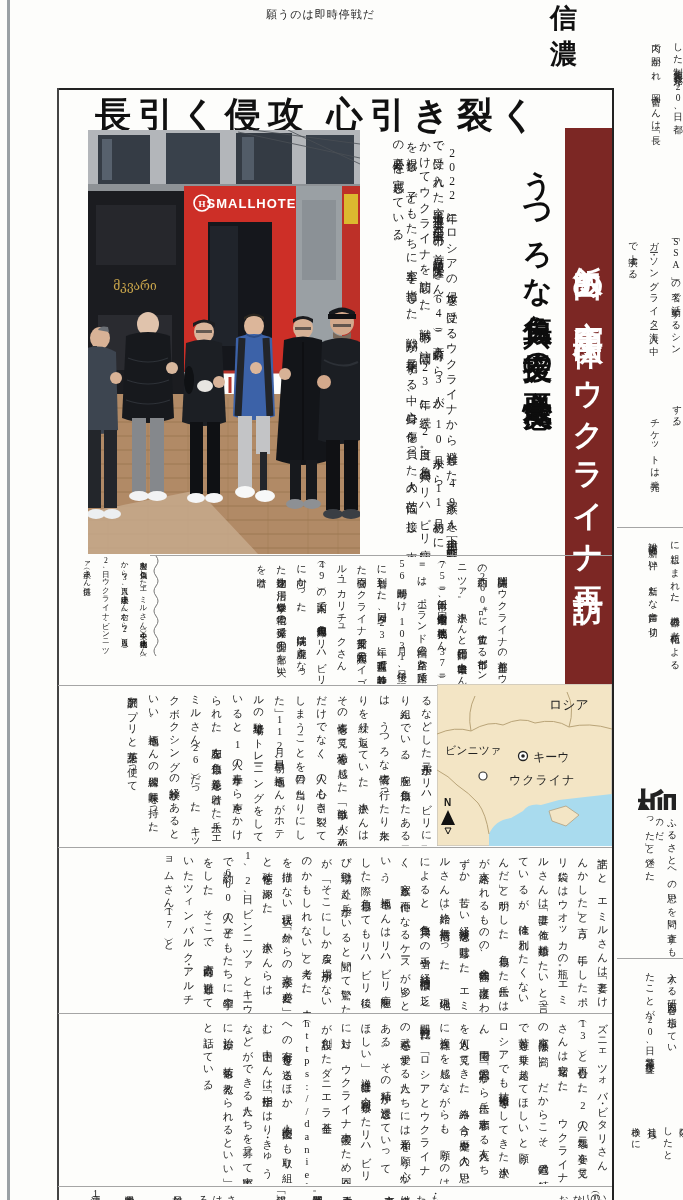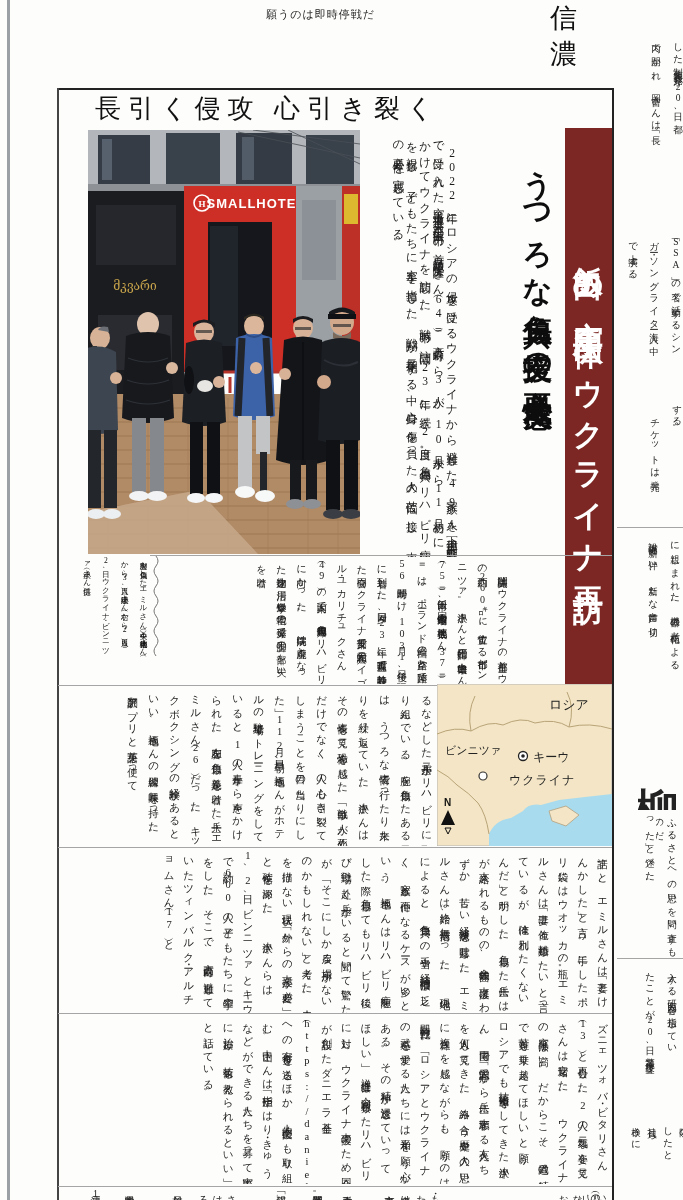--- a/index.html
+++ b/index.html
@@ -2,25 +2,25 @@
 <html><head>
 <meta charset="utf-8">
 <style>
   html,body{margin:0;padding:0;}
   body{background:#ffffff;font-family:"Liberation Serif","DejaVu Serif",serif;color:#1b1b1b;}
   #page{position:relative;width:683px;height:1200px;overflow:hidden;background:#fdfdfb;}
   .abs{position:absolute;}
   .v{writing-mode:vertical-rl;text-orientation:upright;overflow:hidden;}
   .edge-line{left:7px;top:0;width:3px;height:1200px;background:#9aa0a4;}
   .postal{left:266px;top:7px;font-size:11px;letter-spacing:1px;color:#222;font-family:"Liberation Sans","DejaVu Sans",sans-serif;}
-  .masthead{left:550px;top:0px;font-size:27px;font-weight:normal;letter-spacing:36px;color:#111;}
+  .masthead{left:550px;top:0px;font-size:27px;font-weight:bold;letter-spacing:36px;color:#111;}
   .art-border-top{left:57px;top:88px;width:557px;height:2px;background:#222;}
   .art-border-right{left:612px;top:88px;width:2px;height:1112px;background:#222;}
   .art-border-left{left:57px;top:88px;width:2px;height:1112px;background:#444;}
-  .headline{left:95px;top:91px;width:470px;font-size:26px;font-weight:normal;letter-spacing:7px;color:#111;white-space:nowrap;}
+  .headline{left:95px;top:91px;width:470px;font-size:36px;font-weight:bold;letter-spacing:7px;color:#111;white-space:nowrap;}
   .lead{left:364px;top:133px;width:94px;height:424px;font-size:11.5px;letter-spacing:2.2px;line-height:13.4px;}
   .subhead{left:512px;top:150px;width:52px;height:508px;font-size:29px;font-weight:bold;letter-spacing:2.2px;line-height:52px;color:#0d0d0d;}
   .kicker{left:565px;top:128px;width:47px;height:562px;background:#7c2724;color:#fff;font-size:30px;font-weight:bold;letter-spacing:6.5px;line-height:47px;text-align:center;}
   .dan{font-size:10.5px;letter-spacing:1.2px;line-height:21px;}
   .dan2{left:150px;top:558px;width:362px;height:126px;font-size:10px;letter-spacing:0.5px;line-height:20.1px;}
   .dan3{left:58px;top:688px;width:379px;height:158px;line-height:21px;}
   .dan4{left:58px;top:850px;width:554px;height:163px;letter-spacing:1.6px;line-height:19.7px;}
   .dan5{left:58px;top:1016px;width:554px;height:168px;letter-spacing:1.6px;line-height:19.7px;}
   .caption{left:58px;top:556px;width:94px;height:102px;font-size:7.6px;letter-spacing:0px;line-height:18.8px;color:#111;}
   .divider{background:#a5a5a5;height:1px;}

